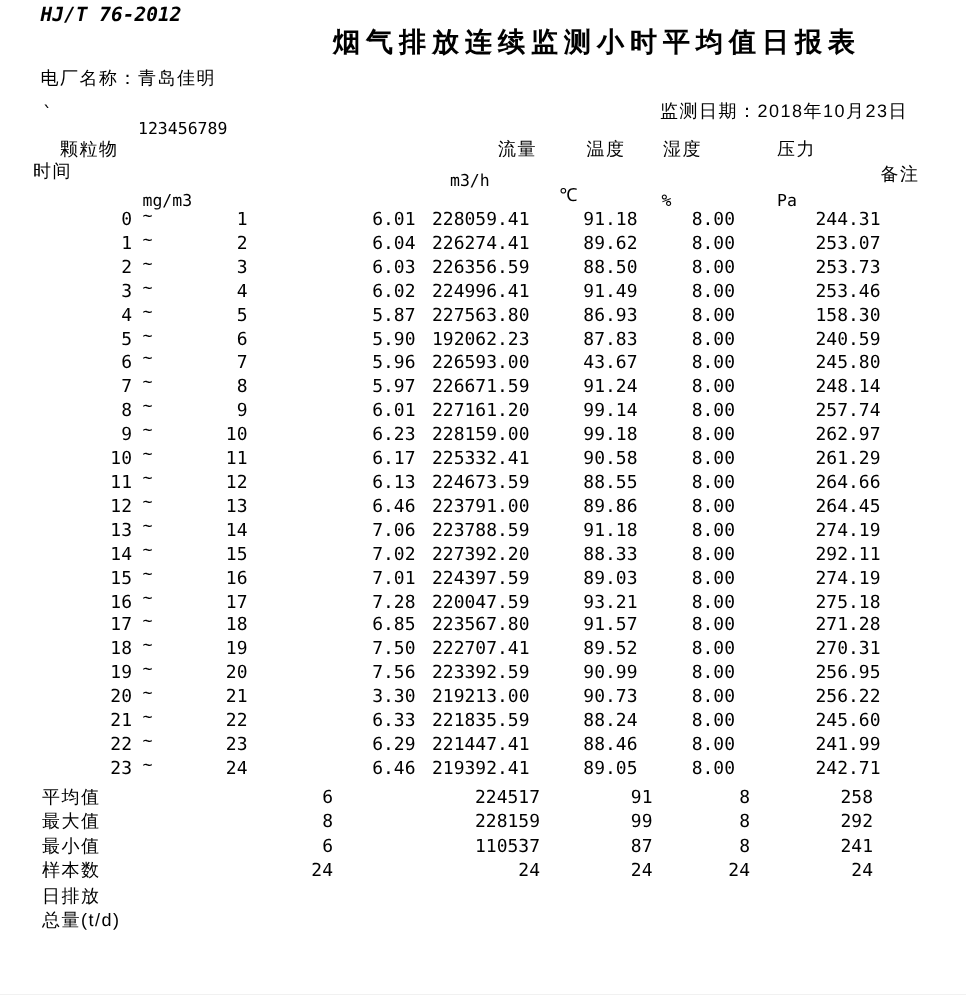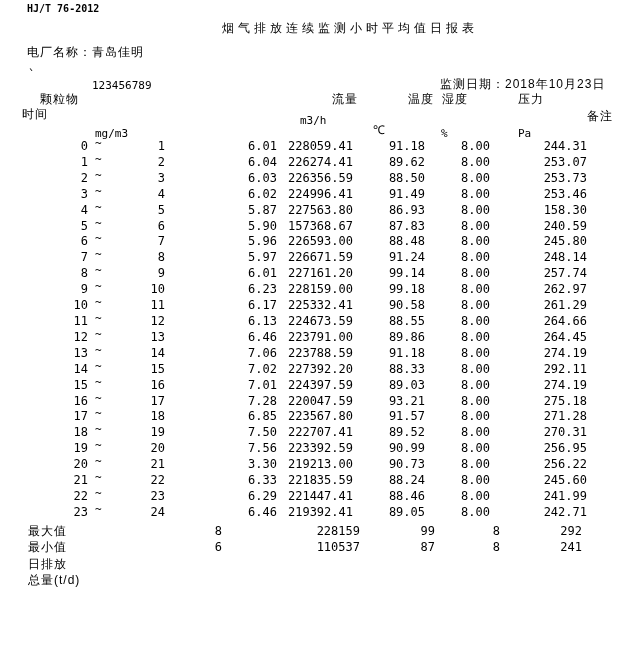--- a/index.html
+++ b/index.html
@@ -7,22 +7,22 @@
     position:relative;
     width:644px;height:663px;
     background:#ffffff;
     color:#000000;
     font-family:"Liberation Sans",sans-serif;
     overflow:hidden;
   }
   .abs{position:absolute;white-space:nowrap;}
   .cn{font-size:12px;letter-spacing:1px;line-height:13px;}
   .num{font-family:"DejaVu Sans Mono","Liberation Mono",monospace;font-size:11px;letter-spacing:0;}
-  .std{font-family:"DejaVu Sans Mono","Liberation Mono",monospace;font-size:10px;font-weight:bold;letter-spacing:0;}
-  .title{font-size:12px;font-weight:normal;letter-spacing:4px;line-height:20px;text-align:center;}
+  .std{font-family:"DejaVu Sans Mono","Liberation Mono",monospace;font-size:13px;font-weight:bold;letter-spacing:0;font-style:italic;}
+  .title{font-size:18px;font-weight:bold;letter-spacing:4px;line-height:20px;text-align:center;}
   table{border-collapse:collapse;table-layout:fixed;}
   td{padding:0;white-space:nowrap;overflow:visible;}
   
   .data-table{position:absolute;left:20px;top:139px;width:567px;}
   .data-table td{
     text-align:right;
     font-family:"DejaVu Sans Mono","Liberation Mono",monospace;
     font-size:12px;line-height:15.9px;height:15.9px;
   }
   .data-table td.tilde{
@@ -52,27 +52,27 @@
   <div class="abs title" style="left:222px;top:18px;">烟气排放连续监测小时平均值日报表</div>
 
   <div class="abs cn" style="left:27px;top:46px;">
     <span>电厂名称：</span><span>青岛佳明</span>
   </div>
 
   <div class="abs num" style="left:28px;top:68px;font-size:12px;">`</div>
 
   <div class="abs num" style="left:92px;top:79px;">123456789</div>
 
-  <div class="abs cn" style="left:440px;top:78px;text-align:right;">
+  <div class="abs cn" style="left:440px;top:68px;text-align:right;">
     <span>监测日期：</span><span>2018年10月23日</span>
   </div>
 
   <div class="abs cn" style="left:40px;top:93px;">颗粒物</div>
   <div class="abs cn" style="left:332px;top:93px;">流量</div>
-  <div class="abs cn" style="left:408px;top:93px;">温度</div>
+  <div class="abs cn" style="left:391px;top:93px;">温度</div>
   <div class="abs cn" style="left:442px;top:93px;">湿度</div>
   <div class="abs cn" style="left:518px;top:93px;">压力</div>
   <div class="abs cn" style="left:22px;top:109px;font-family:Liberation Mono, monospace;">时间</div>
   <div class="abs cn" style="left:587px;top:110px;">备注</div>
 
   <div class="abs num" style="left:95px;top:127px;">mg/m3</div>
   <div class="abs num" style="left:288px;top:114px;padding-left:12px;">m3/h</div>
   <div class="abs cn" style="left:373px;top:124px;">℃</div>
   <div class="abs num" style="left:441px;top:127px;">%</div>
   <div class="abs num" style="left:518px;top:127px;">Pa</div>
@@ -142,33 +142,33 @@
     <td>86.93</td>
     <td>8.00</td>
     <td>158.30</td>
   </tr>
 
   <tr>
     <td>5</td>
     <td class="tilde">~</td>
     <td>6</td>
     <td>5.90</td>
-    <td>157368.67</td>
+    <td>192062.23</td>
     <td>87.83</td>
     <td>8.00</td>
     <td>240.59</td>
   </tr>
 
   <tr>
     <td>6</td>
     <td class="tilde">~</td>
     <td>7</td>
     <td>5.96</td>
     <td>226593.00</td>
-    <td>88.48</td>
+    <td>43.67</td>
     <td>8.00</td>
     <td>245.80</td>
   </tr>
 
   <tr>
     <td>7</td>
     <td class="tilde">~</td>
     <td>8</td>
     <td>5.97</td>
     <td>226671.59</td>
@@ -358,39 +358,55 @@
   <table class="sum-table">
     <colgroup>
       <col style="width:140px">
         <col style="width:62px">
         <col style="width:138px">
       <col style="width:75px">
         <col style="width:65px">
         <col style="width:82px">
     </colgroup>
     <tbody id="summary-tbody">
+  <tr>
+    <td class="lbl">平均值</td>
+    <td>6</td>
+    <td>224517</td>
+    <td>91</td>
+    <td>8</td>
+    <td>258</td>
+  </tr>
 
   <tr>
     <td class="lbl">最大值</td>
     <td>8</td>
     <td>228159</td>
     <td>99</td>
     <td>8</td>
     <td>292</td>
   </tr>
 
   <tr>
     <td class="lbl">最小值</td>
     <td>6</td>
     <td>110537</td>
     <td>87</td>
     <td>8</td>
     <td>241</td>
   </tr>
 
+  <tr>
+    <td class="lbl">样本数</td>
+    <td>24</td>
+    <td>24</td>
+    <td>24</td>
+    <td>24</td>
+    <td>24</td>
+  </tr>
 
   <tr>
     <td class="lbl">日排放</td>
     <td></td>
     <td></td>
     <td></td>
     <td></td>
     <td></td>
   </tr>
 

